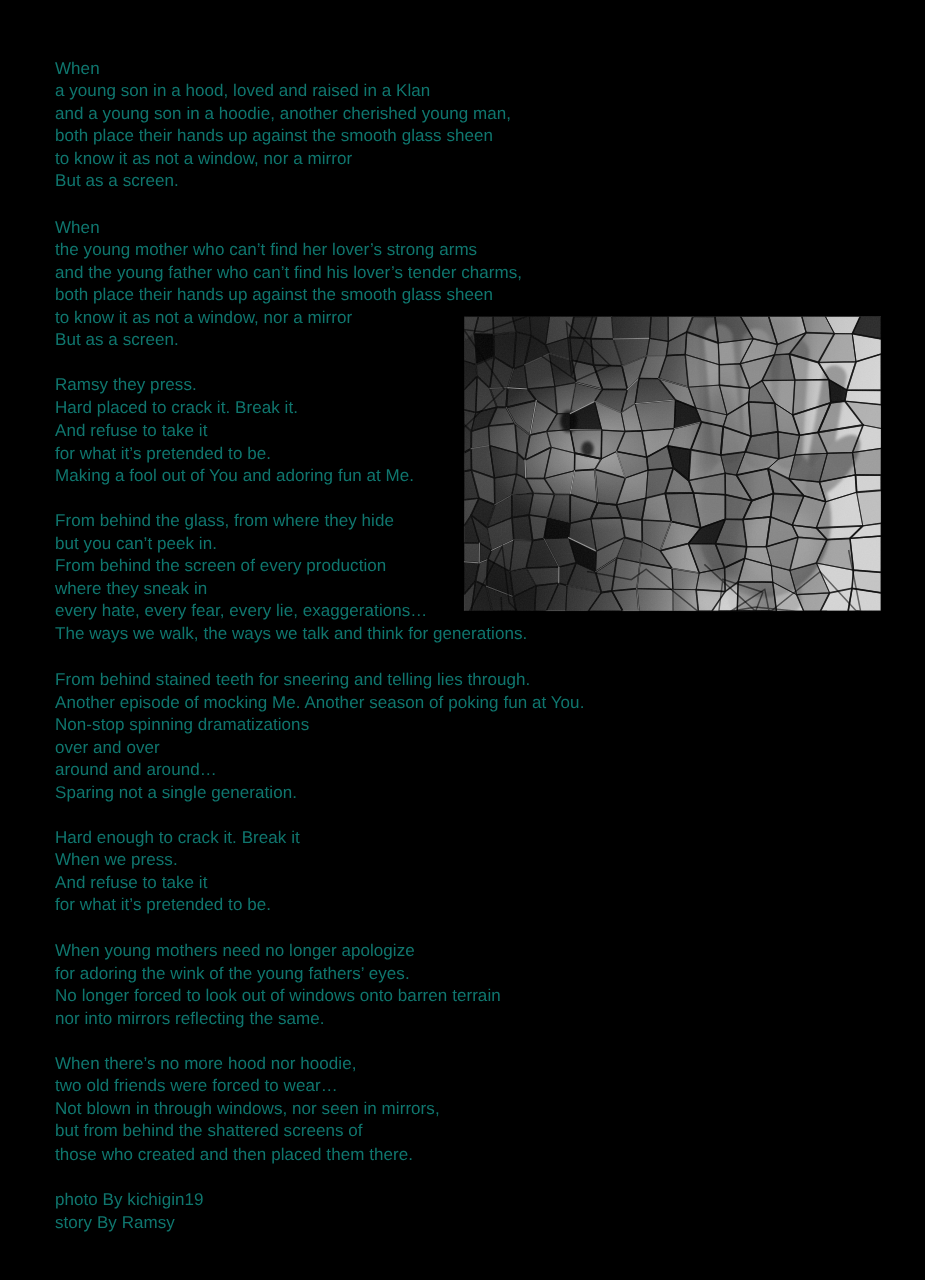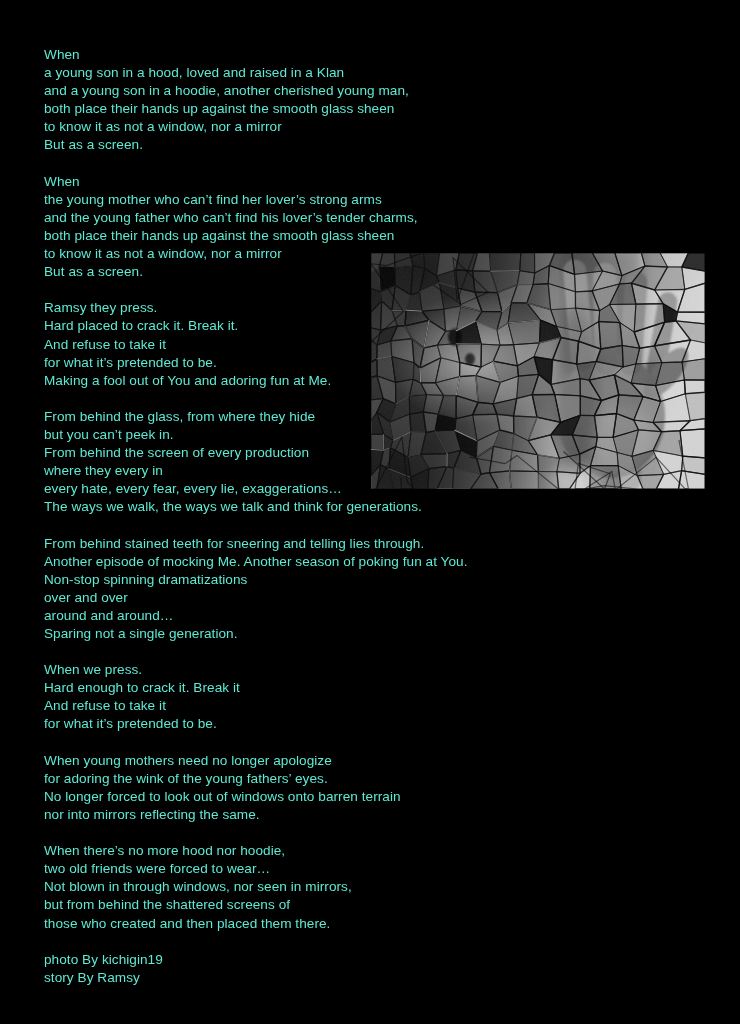--- a/index.html
+++ b/index.html
@@ -41,21 +41,21 @@
     height: 236px;
     overflow: hidden;
   }
   .photo svg { display: block; }
 </style>
 </head>
 <body>
 
 <div class="page">
 
-  <div class="poem" id="poem" style="color: #5eead4;">
+  <div class="poem" id="poem" style="color: #0f766e;">
       <div class="stanza">
         <div class="line">When</div>
         <div class="line">a young son in a hood, loved and raised in a Klan</div>
         <div class="line">and a young son in a hoodie, another cherished young man,</div>
         <div class="line">both place their hands up against the smooth glass sheen</div>
         <div class="line">to know it as not a window, nor a mirror</div>
         <div class="line">But as a screen.</div>
       </div>
       <div class="stanza">
         <div class="line">When</div>
@@ -69,35 +69,35 @@
         <div class="line">Ramsy they press.</div>
         <div class="line">Hard placed to crack it. Break it.</div>
         <div class="line">And refuse to take it</div>
         <div class="line">for what it’s pretended to be.</div>
         <div class="line">Making a fool out of You and adoring fun at Me.</div>
       </div>
       <div class="stanza">
         <div class="line">From behind the glass, from where they hide</div>
         <div class="line">but you can’t peek in.</div>
         <div class="line">From behind the screen of every production</div>
-        <div class="line">where they every in</div>
+        <div class="line">where they sneak in</div>
         <div class="line">every hate, every fear, every lie, exaggerations…</div>
         <div class="line">The ways we walk, the ways we talk and think for generations.</div>
       </div>
       <div class="stanza">
         <div class="line">From behind stained teeth for sneering and telling lies through.</div>
         <div class="line">Another episode of mocking Me. Another season of poking fun at You.</div>
         <div class="line">Non-stop spinning dramatizations</div>
         <div class="line">over and over</div>
         <div class="line">around and around…</div>
         <div class="line">Sparing not a single generation.</div>
       </div>
       <div class="stanza">
+        <div class="line">Hard enough to crack it. Break it</div>
         <div class="line">When we press.</div>
-        <div class="line">Hard enough to crack it. Break it</div>
         <div class="line">And refuse to take it</div>
         <div class="line">for what it’s pretended to be.</div>
       </div>
       <div class="stanza">
         <div class="line">When young mothers need no longer apologize</div>
         <div class="line">for adoring the wink of the young fathers’ eyes.</div>
         <div class="line">No longer forced to look out of windows onto barren terrain</div>
         <div class="line">nor into mirrors reflecting the same.</div>
       </div>
       <div class="stanza">

